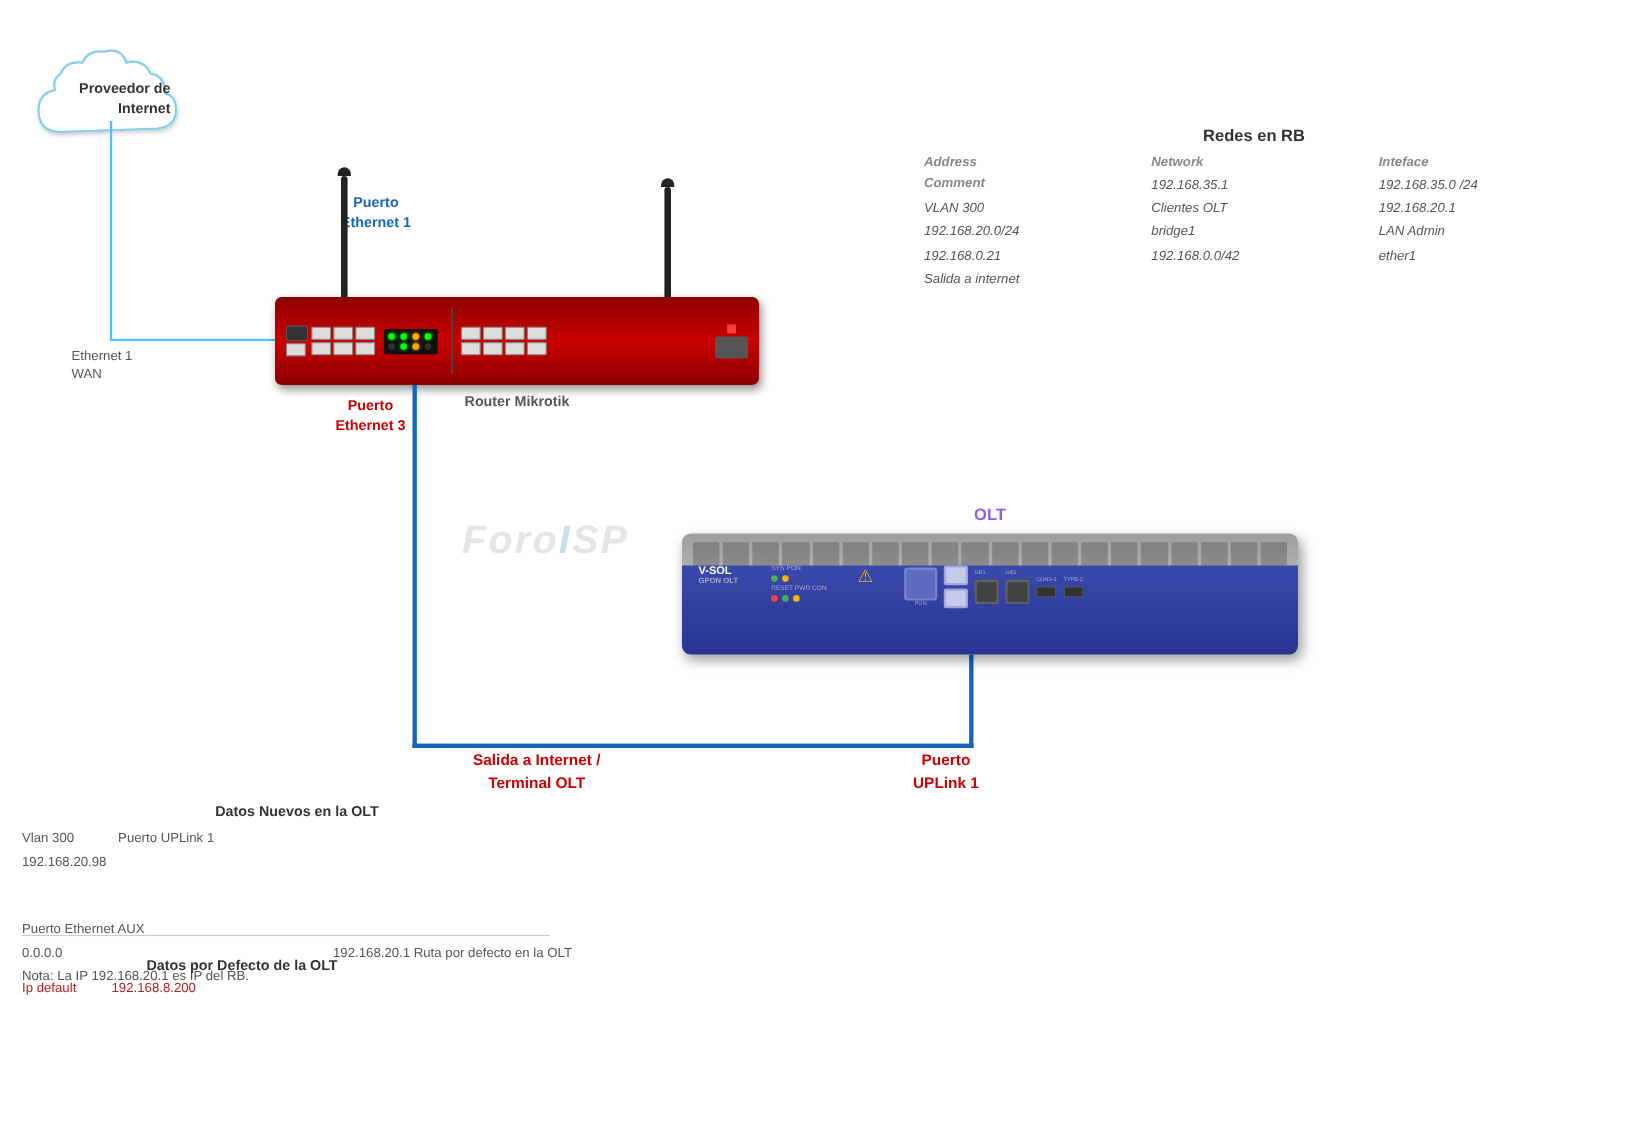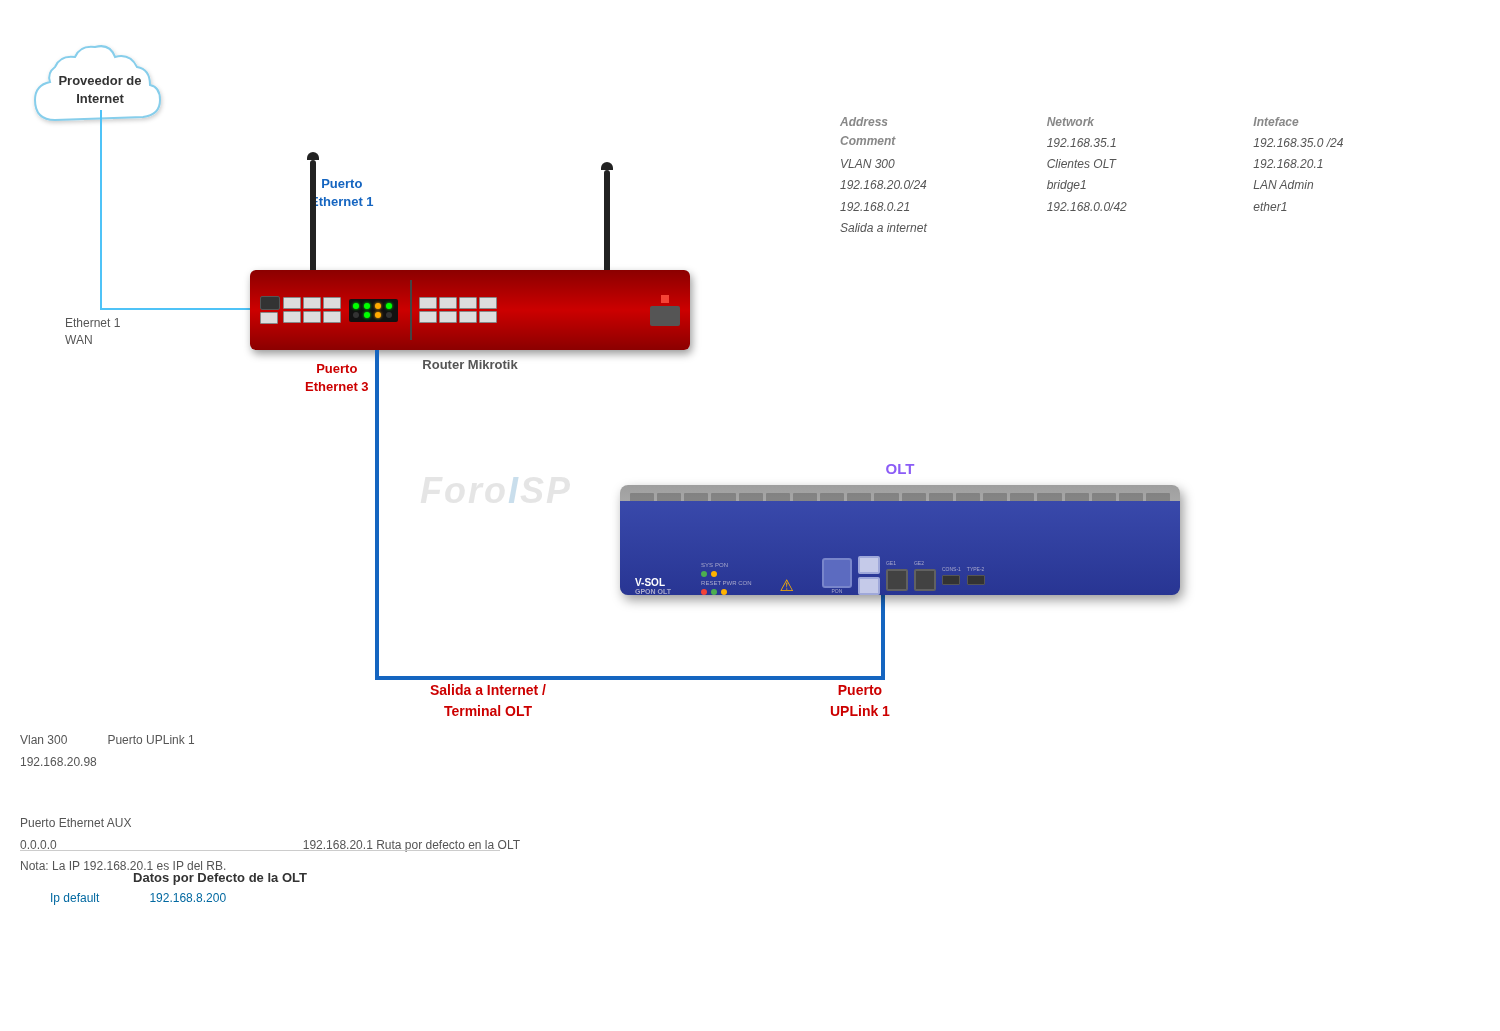--- a/index.html
+++ b/index.html
@@ -31,21 +31,21 @@
     }
     .cloud-svg {
       width: 150px;
       height: 110px;
     }
     .cloud-label {
       position: absolute;
       top: 50%;
       left: 50%;
       transform: translate(-50%, -50%);
-      text-align: center;
+      text-align: right;
       font-size: 13px;
       font-weight: bold;
       color: #333;
       line-height: 1.4;
       width: 110px;
     }
 
     
     .eth1-label {
       position: absolute;
@@ -245,25 +245,25 @@
       background: linear-gradient(to bottom, #9e9e9e, #bdbdbd, #9e9e9e);
       border-radius: 8px;
       position: relative;
       box-shadow: 3px 5px 12px rgba(0,0,0,0.4);
     }
     .olt-front {
       position: absolute;
       bottom: 0;
       left: 0;
       right: 0;
-      height: 94px;
+      height: 81px;
       background: linear-gradient(to bottom, #3949ab, #283593);
       border-radius: 0 0 8px 8px;
       display: flex;
-      align-items: flex-end;
+      align-items: flex-start;
       padding: 0 15px;
       gap: 22px;
     }
     .olt-brand {
       display: flex;
       flex-direction: column;
       color: #fff;
       font-size: 8px;
       font-weight: bold;
       margin-right: 8px;
@@ -362,24 +362,23 @@
     }
 
     .datos-defecto {
       position: absolute;
       top: 870px;
       left: 20px;
       width: 400px;
     }
     .datos-defecto-row {
       display: flex;
-      gap: 50px;
+      gap: 32px;
       font-size: 12px;
-      color: #0369a1;
-      margin-left: 30px;
+      color: #b91c1c;
     }
 
     
     .watermark {
       position: absolute;
       top: 470px;
       left: 420px;
       font-size: 36px;
       font-weight: bold;
       color: rgba(150,150,150,0.25);
@@ -630,20 +629,21 @@
         <div style="display:flex;flex-direction:column;gap:3px;">
           <div style="font-size:5px;color:#aac;">TYPE-2</div>
           <div style="width:18px;height:10px;background:#333;border:1px solid #555;border-radius:1px;"></div>
         </div>
       </div>
     </div>
   </div>
 </div>
 
 <div class="redes-table">
+  <div class="redes-title">Redes en RB</div>
   <div class="redes-grid">
 
     <div class="redes-header">Address</div>
     <div class="redes-header">Network</div>
     <div class="redes-header">Inteface</div>
     <div class="redes-header">Comment</div>
 
     <div class="redes-cell">192.168.35.1</div>
     <div class="redes-cell">192.168.35.0 /24</div>
     <div class="redes-cell">VLAN 300</div>
@@ -655,20 +655,21 @@
     <div class="redes-cell">LAN Admin</div>
 
     <div class="redes-cell">192.168.0.21</div>
     <div class="redes-cell">192.168.0.0/42</div>
     <div class="redes-cell">ether1</div>
     <div class="redes-cell">Salida a internet</div>
   </div>
 </div>
 
 <div class="datos-nuevos">
+  <div class="datos-title">Datos Nuevos en  la OLT</div>
   <div style="font-size:12px;color:#555;line-height:1.8;">
     <div style="display:flex;gap:40px;">
       <span>Vlan 300</span>
       <span>Puerto UPLink 1</span>
     </div>
     <div style="display:flex;gap:40px;flex-direction:column;">
       <span>192.168.20.98</span>
       <span>Puerto Ethernet AUX</span>
     </div>
     <div style="display:flex;gap:40px;justify-content:space-between;">

